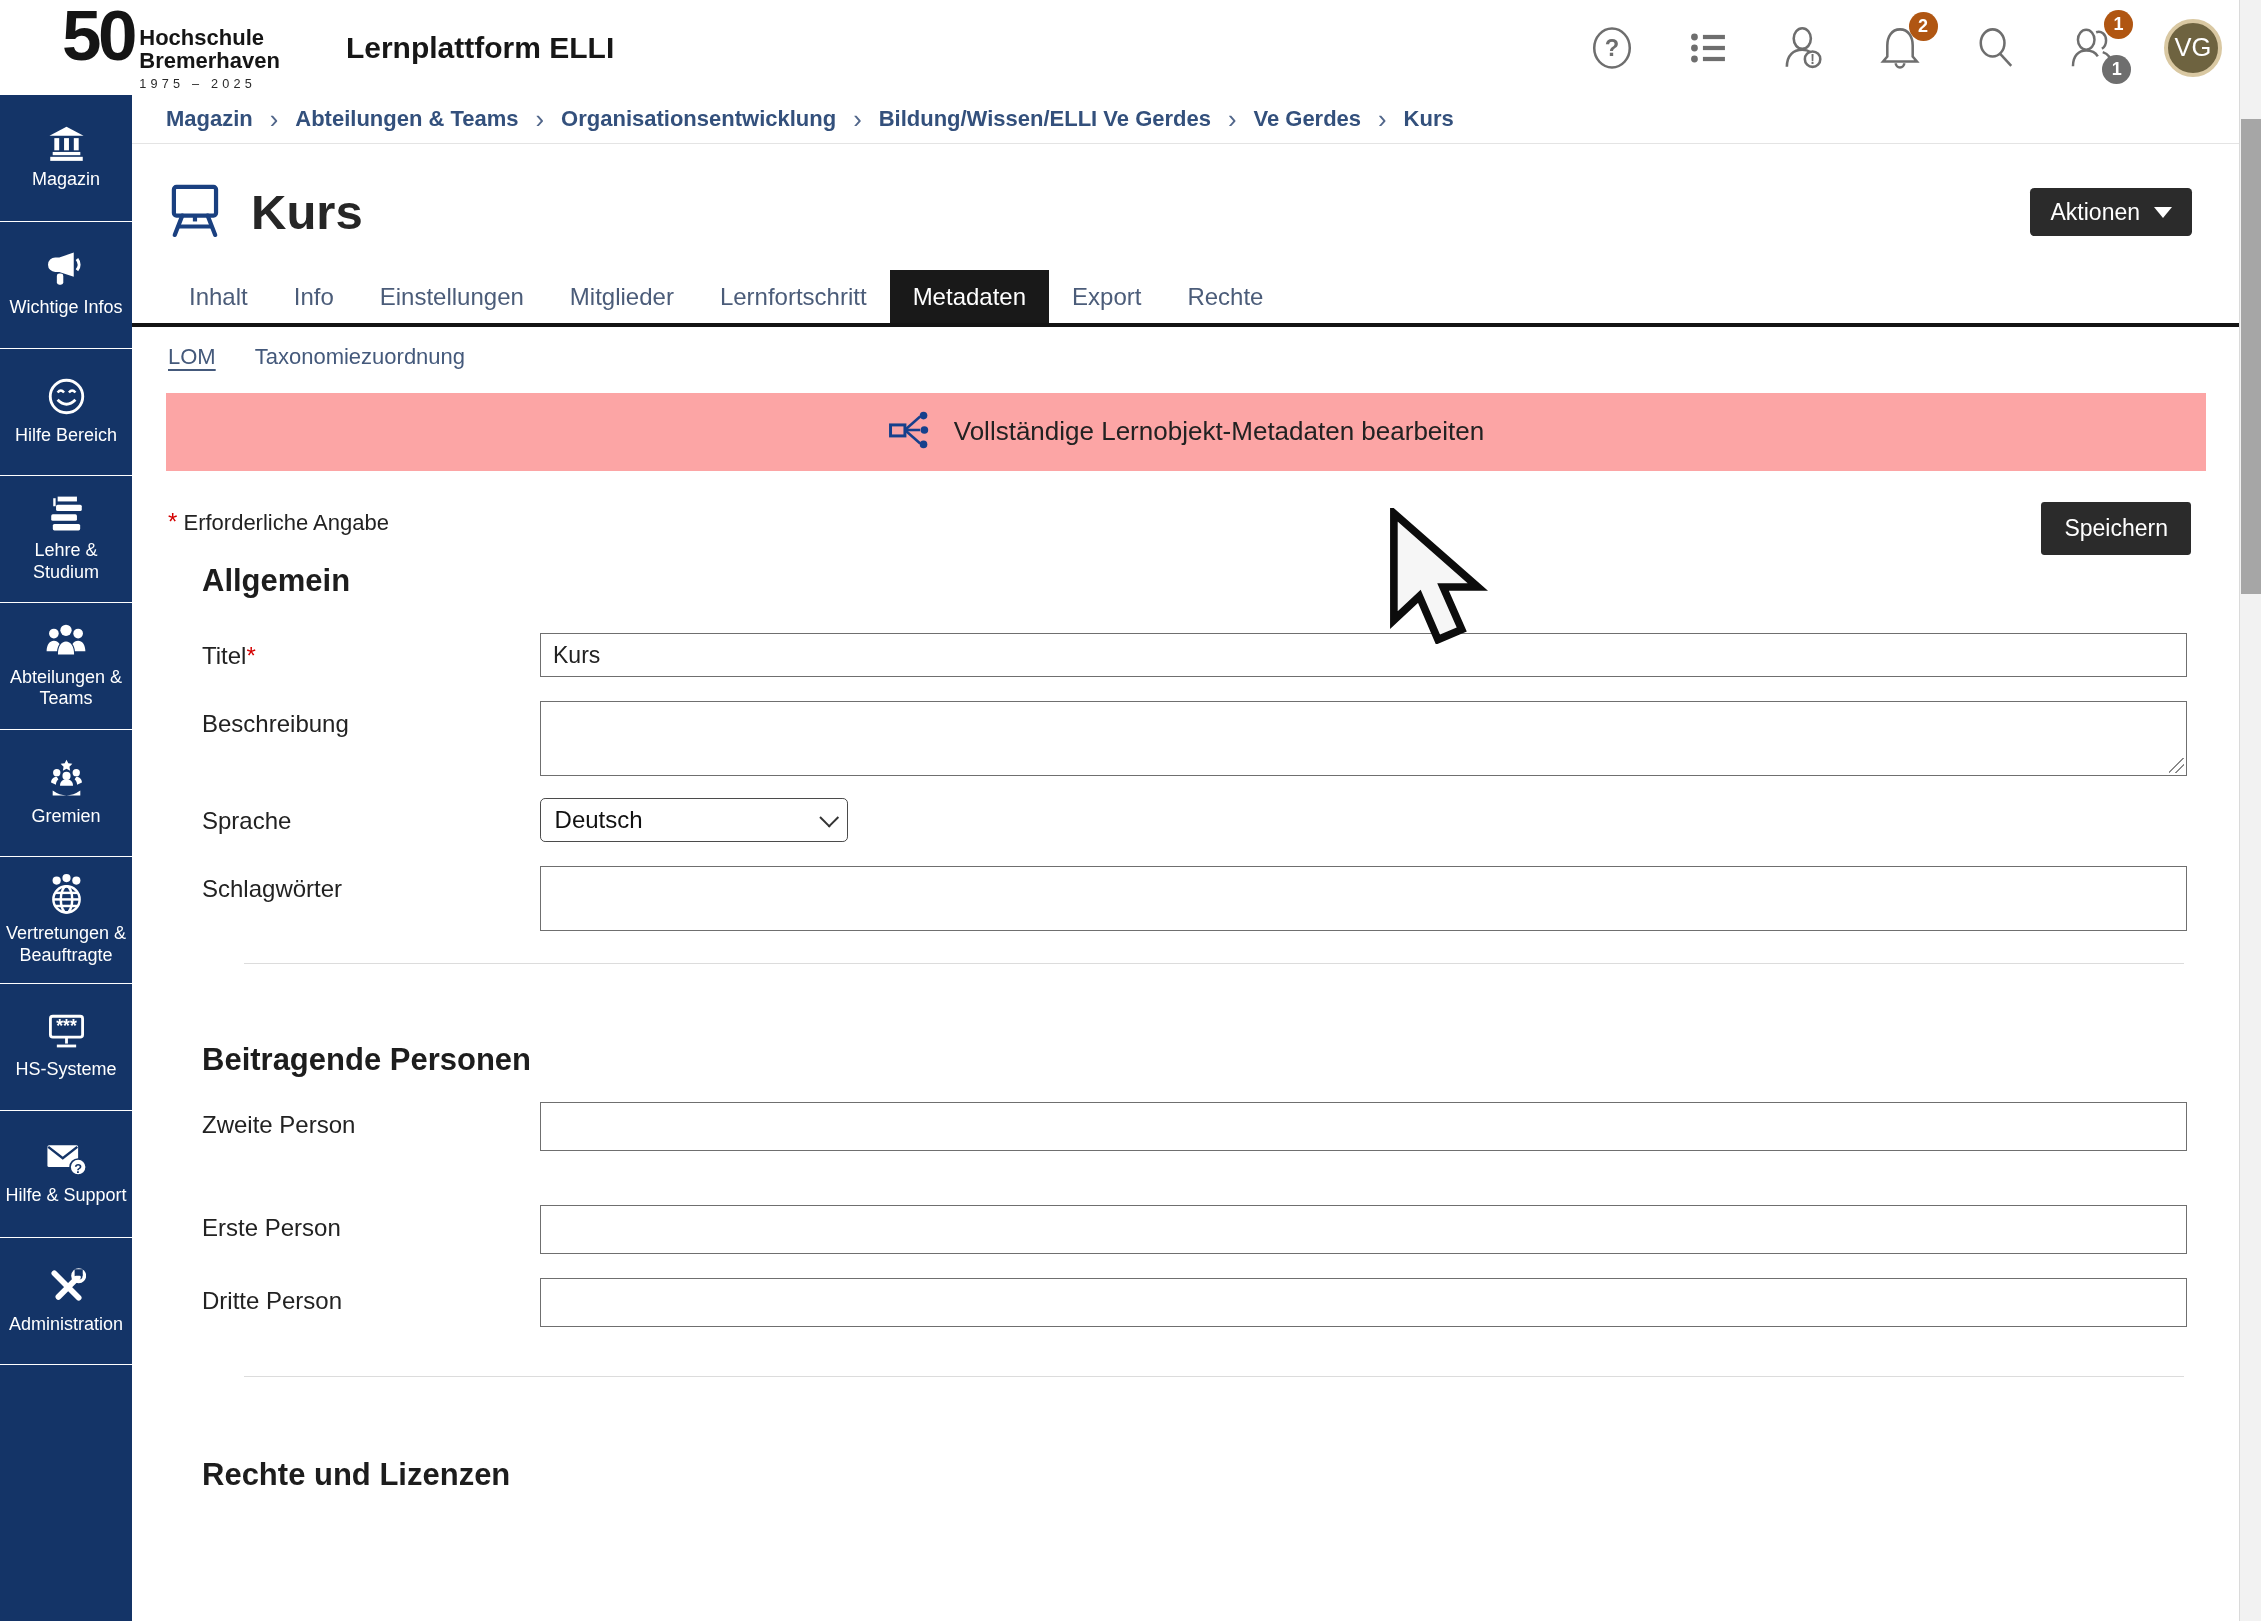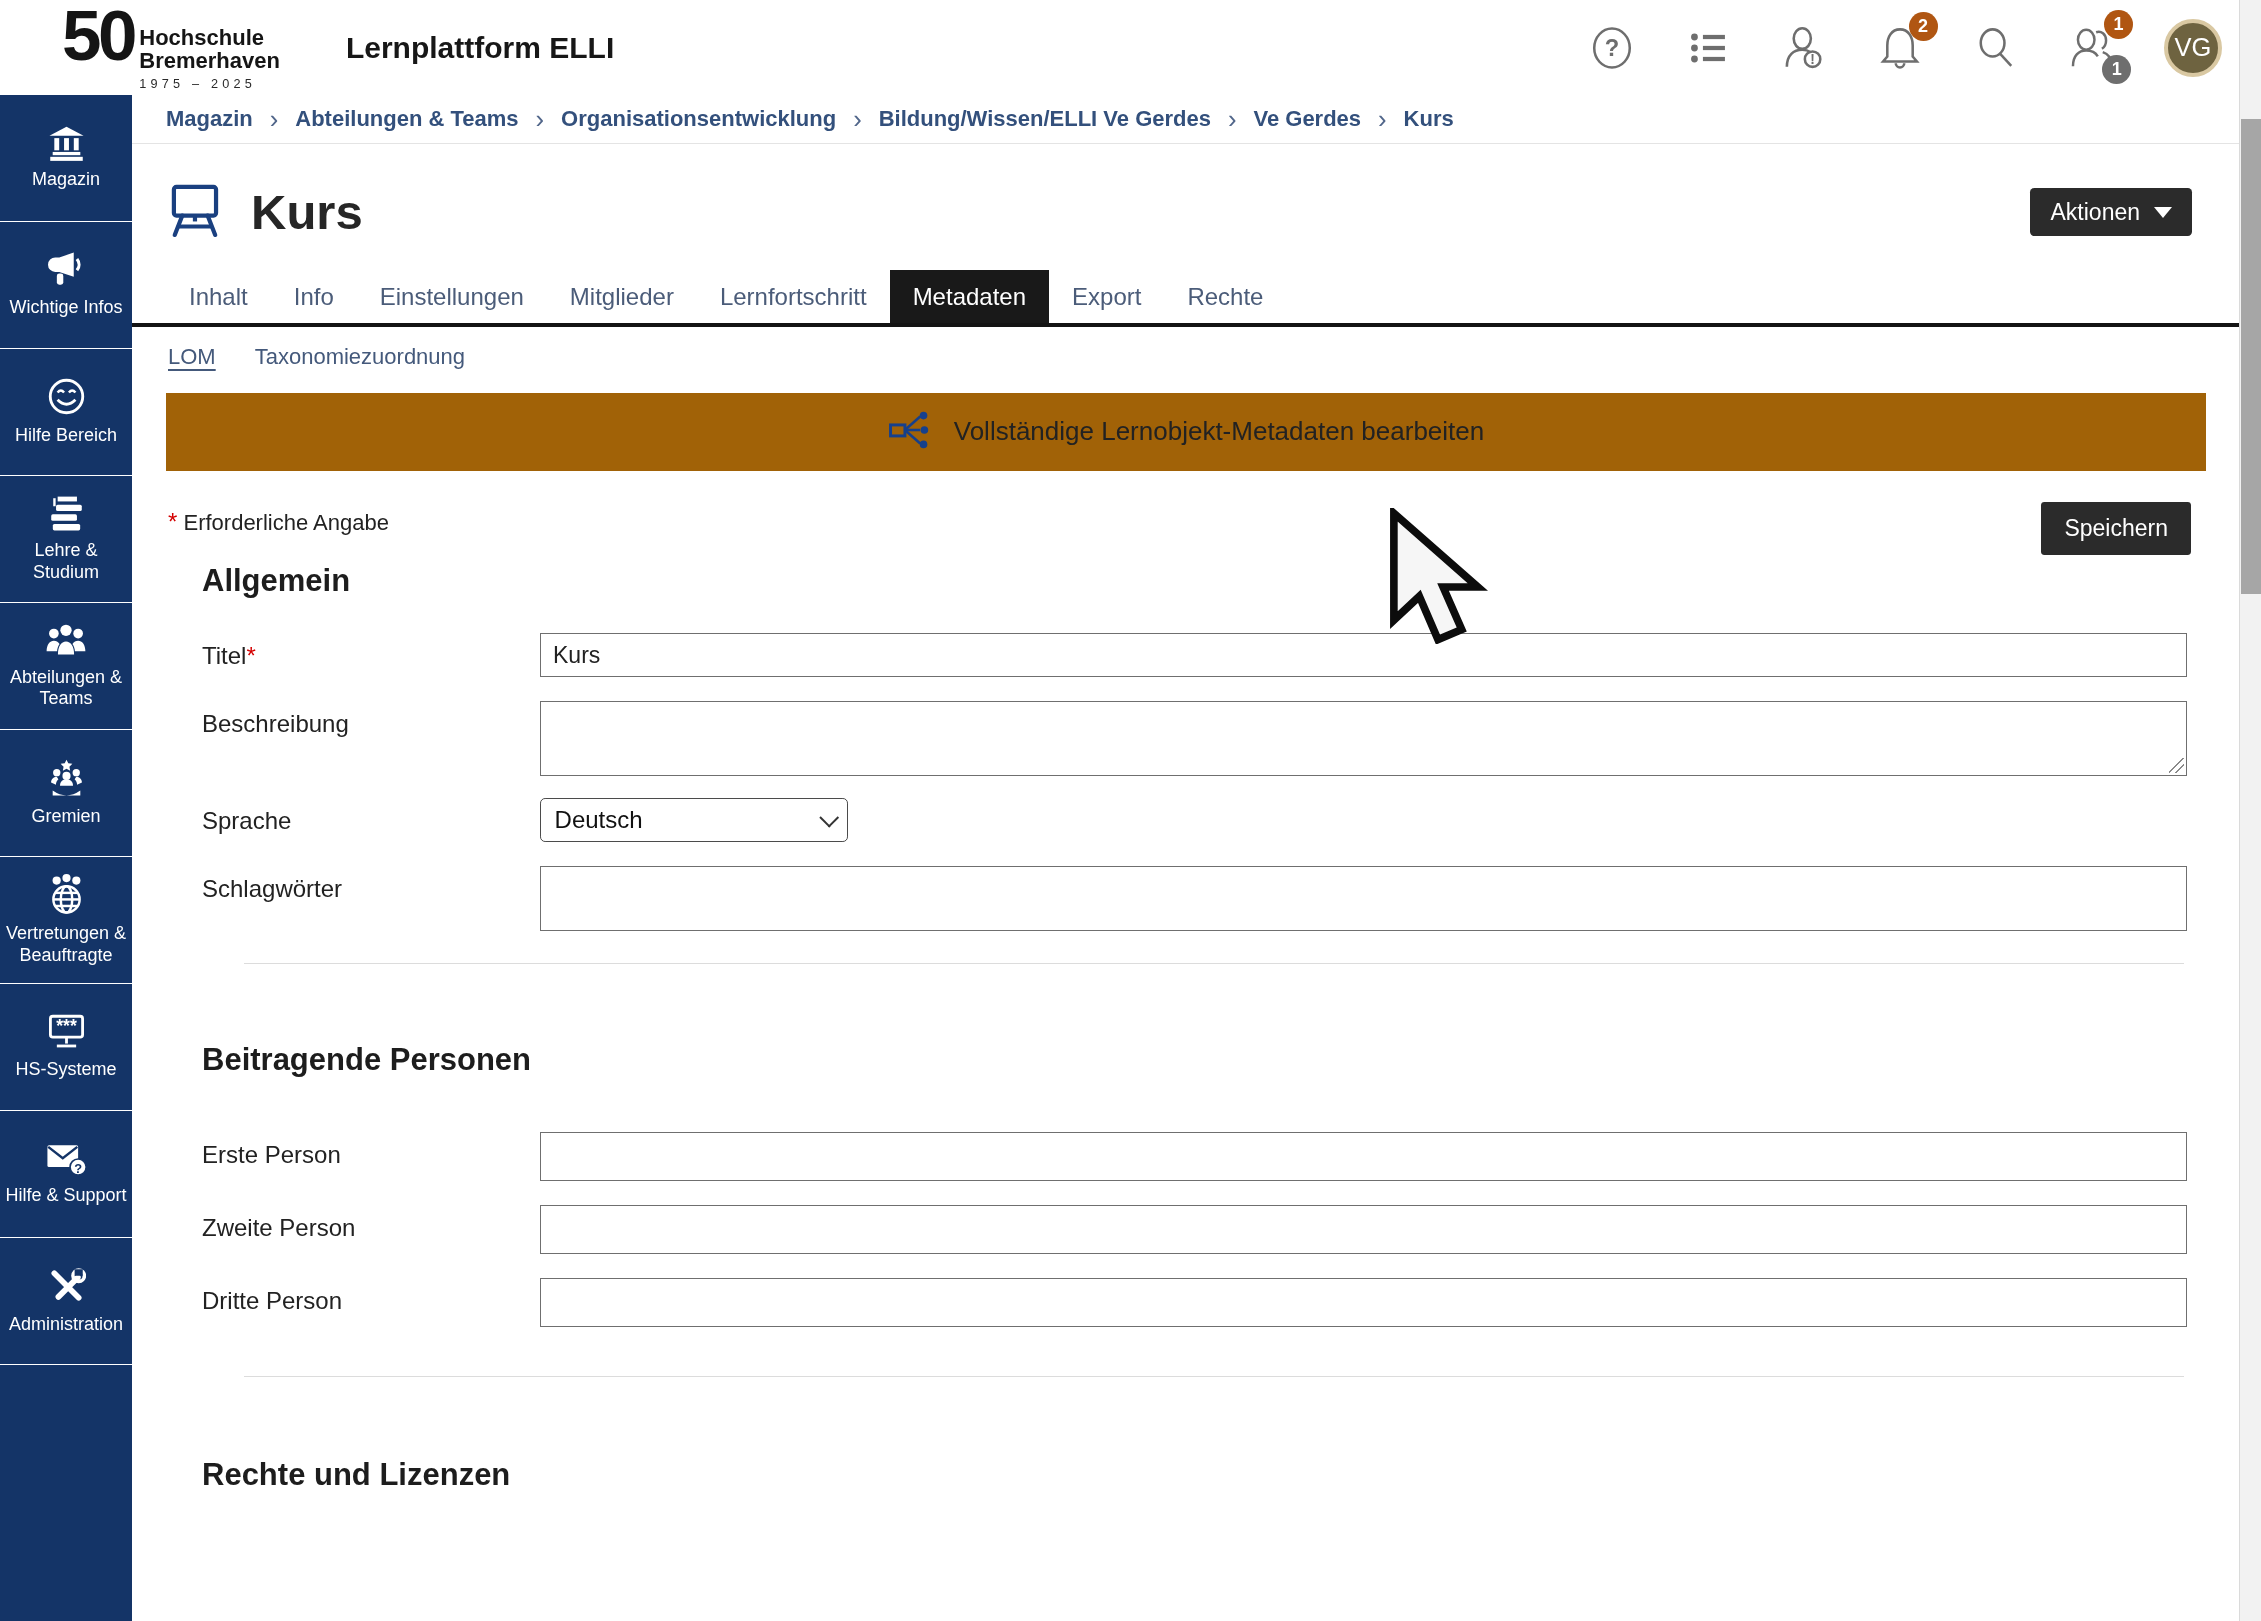--- a/index.html
+++ b/index.html
@@ -44,21 +44,21 @@
   .caret-down { width:0; height:0; border-left:9.3px solid transparent; border-right:9.3px solid transparent; border-top:11px solid #fff; }
 
   .tabs { display:flex; align-items:stretch; margin-top:27px; padding:0 34px; border-bottom:4.2px solid #141414; }
   .tab { font-size:24px; color:#4b5c79; padding:12.7px 23px; display:flex; align-items:center; cursor:pointer; }
   .tab.active { background:#191919; color:#fff; }
 
   .subtabs { display:flex; gap:39px; padding:17px 36px 12px; font-size:22px; color:#44597b; }
   .subtab { cursor:pointer; }
   .subtab.active { text-decoration:underline; text-underline-offset:5.1px; }
 
-  .banner { margin:10.2px 34px 0; height:78px; background:#a16207; display:flex; align-items:center; justify-content:center; gap:22px; cursor:pointer; }
+  .banner { margin:10.2px 34px 0; height:78px; background:#fca5a5; display:flex; align-items:center; justify-content:center; gap:22px; cursor:pointer; }
   .banner-label { font-size:26px; color:#222; }
 
   .action-row { position:relative; margin:31px 48px 0 36px; height:48px; }
   .required-hint { position:absolute; left:0; top:6.8px; font-size:22px; color:#222; }
   .req-star { color:#d40000; font-size:24px; }
   .save-btn { position:absolute; right:1px; top:0; background:#2b2b2b; color:#fff; font-size:23px; border:none; border-radius:3.4px; padding:13px 23px; cursor:pointer; font-family:inherit; }
 
   .section-heading { font-size:31px; font-weight:700; color:#1d1d1d; margin-left:70px; }
   .h-allgemein { margin-top:13.6px; }
   .h-beitragende { margin-top:78px; }
@@ -408,28 +408,28 @@
           <input class="tinput tall" type="text" value="" style="">
         </div>
       </div>
 
       <div class="divider"></div>
     </div>
 
     <div class="section-heading h-beitragende">Beitragende Personen</div>
 
     <div class="form-area">
+      <div class="frow row-zweite">
+        <div class="flabel">Zweite Person</div>
+        <div class="fcontrol">
+          <input class="tinput person-input" type="text" value="" style="">
+        </div>
+      </div>
       <div class="frow row-erste">
         <div class="flabel">Erste Person</div>
-        <div class="fcontrol">
-          <input class="tinput person-input" type="text" value="" style="">
-        </div>
-      </div>
-      <div class="frow row-zweite">
-        <div class="flabel">Zweite Person</div>
         <div class="fcontrol">
           <input class="tinput person-input" type="text" value="" style="">
         </div>
       </div>
       <div class="frow row-dritte">
         <div class="flabel">Dritte Person</div>
         <div class="fcontrol">
           <input class="tinput person-input" type="text" value="" style="">
         </div>
       </div>

